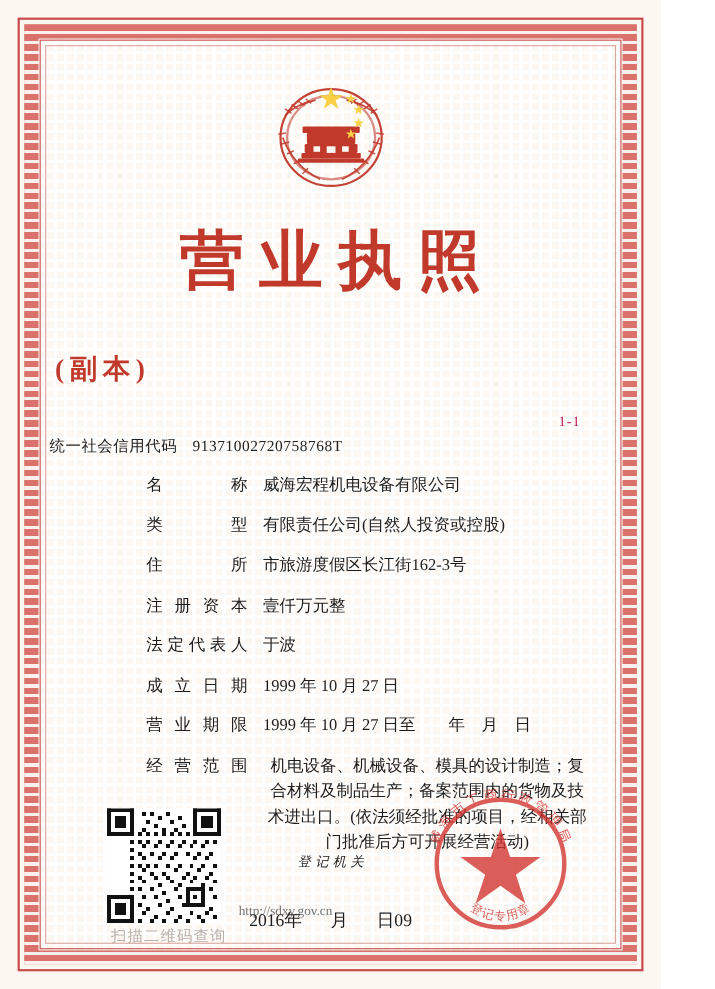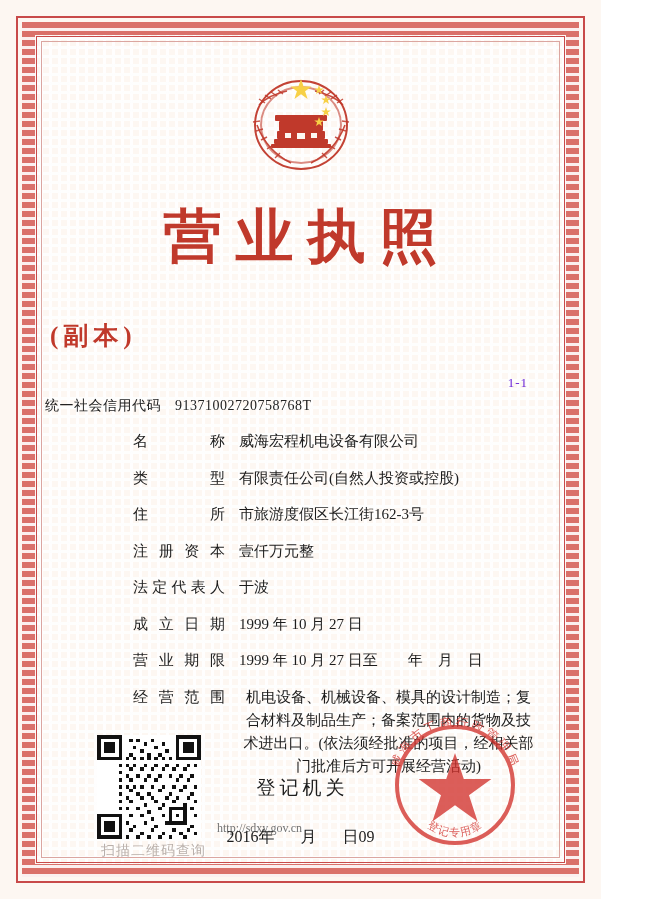--- a/index.html
+++ b/index.html
@@ -112,21 +112,21 @@
     color: #c0392b;
     margin-top: 37px;
   }
 
   
   .serial {
     position: absolute;
     top: 330px;
     right: 28px;
     font-size: 13px;
-    color: #6d28d9;
+    color: #be185d;
     letter-spacing: 1px;
     margin-left: 42px;
   }
 
   
   .credit-code {
     position: absolute;
     top: 352px;
     left: 0;
     right: 0;
@@ -173,24 +173,25 @@
     line-height: 1.55;
   }
 
   
   .authority {
     position: absolute;
     top: 730px;
     left: 0;
     right: 0;
     text-align: center;
-    font-size: 19px;
+    font-size: 12px;
     letter-spacing: 4px;
     text-indent: 4px;
     color: #1c1c1c;
+    font-style: italic;
   }
   .issue-date {
     position: absolute;
     top: 782px;
     left: 0;
     right: 0;
     text-align: center;
     font-size: 16px;
     color: #1c1c1c;
   }

